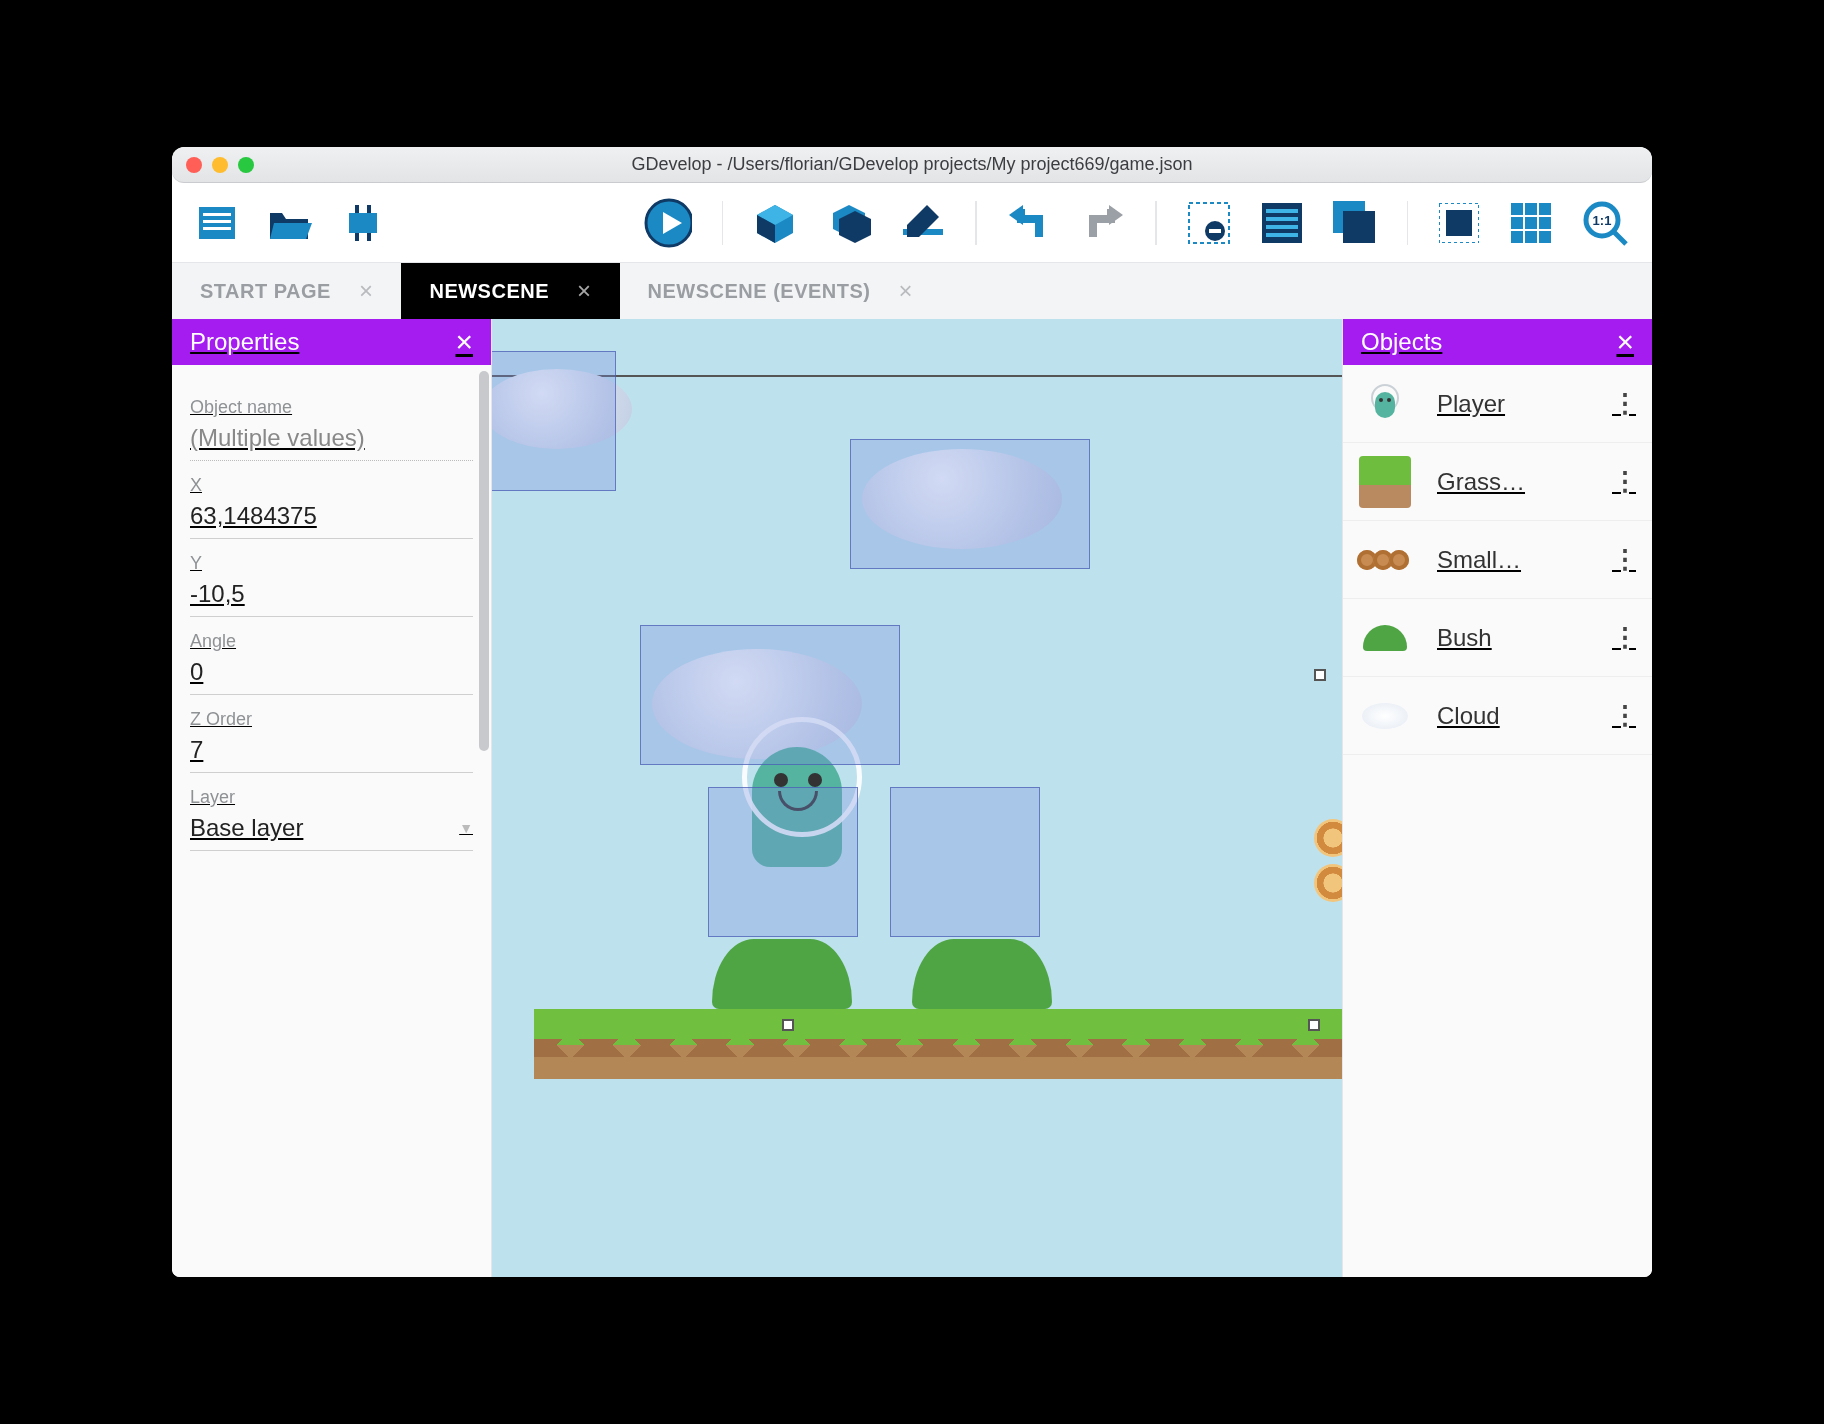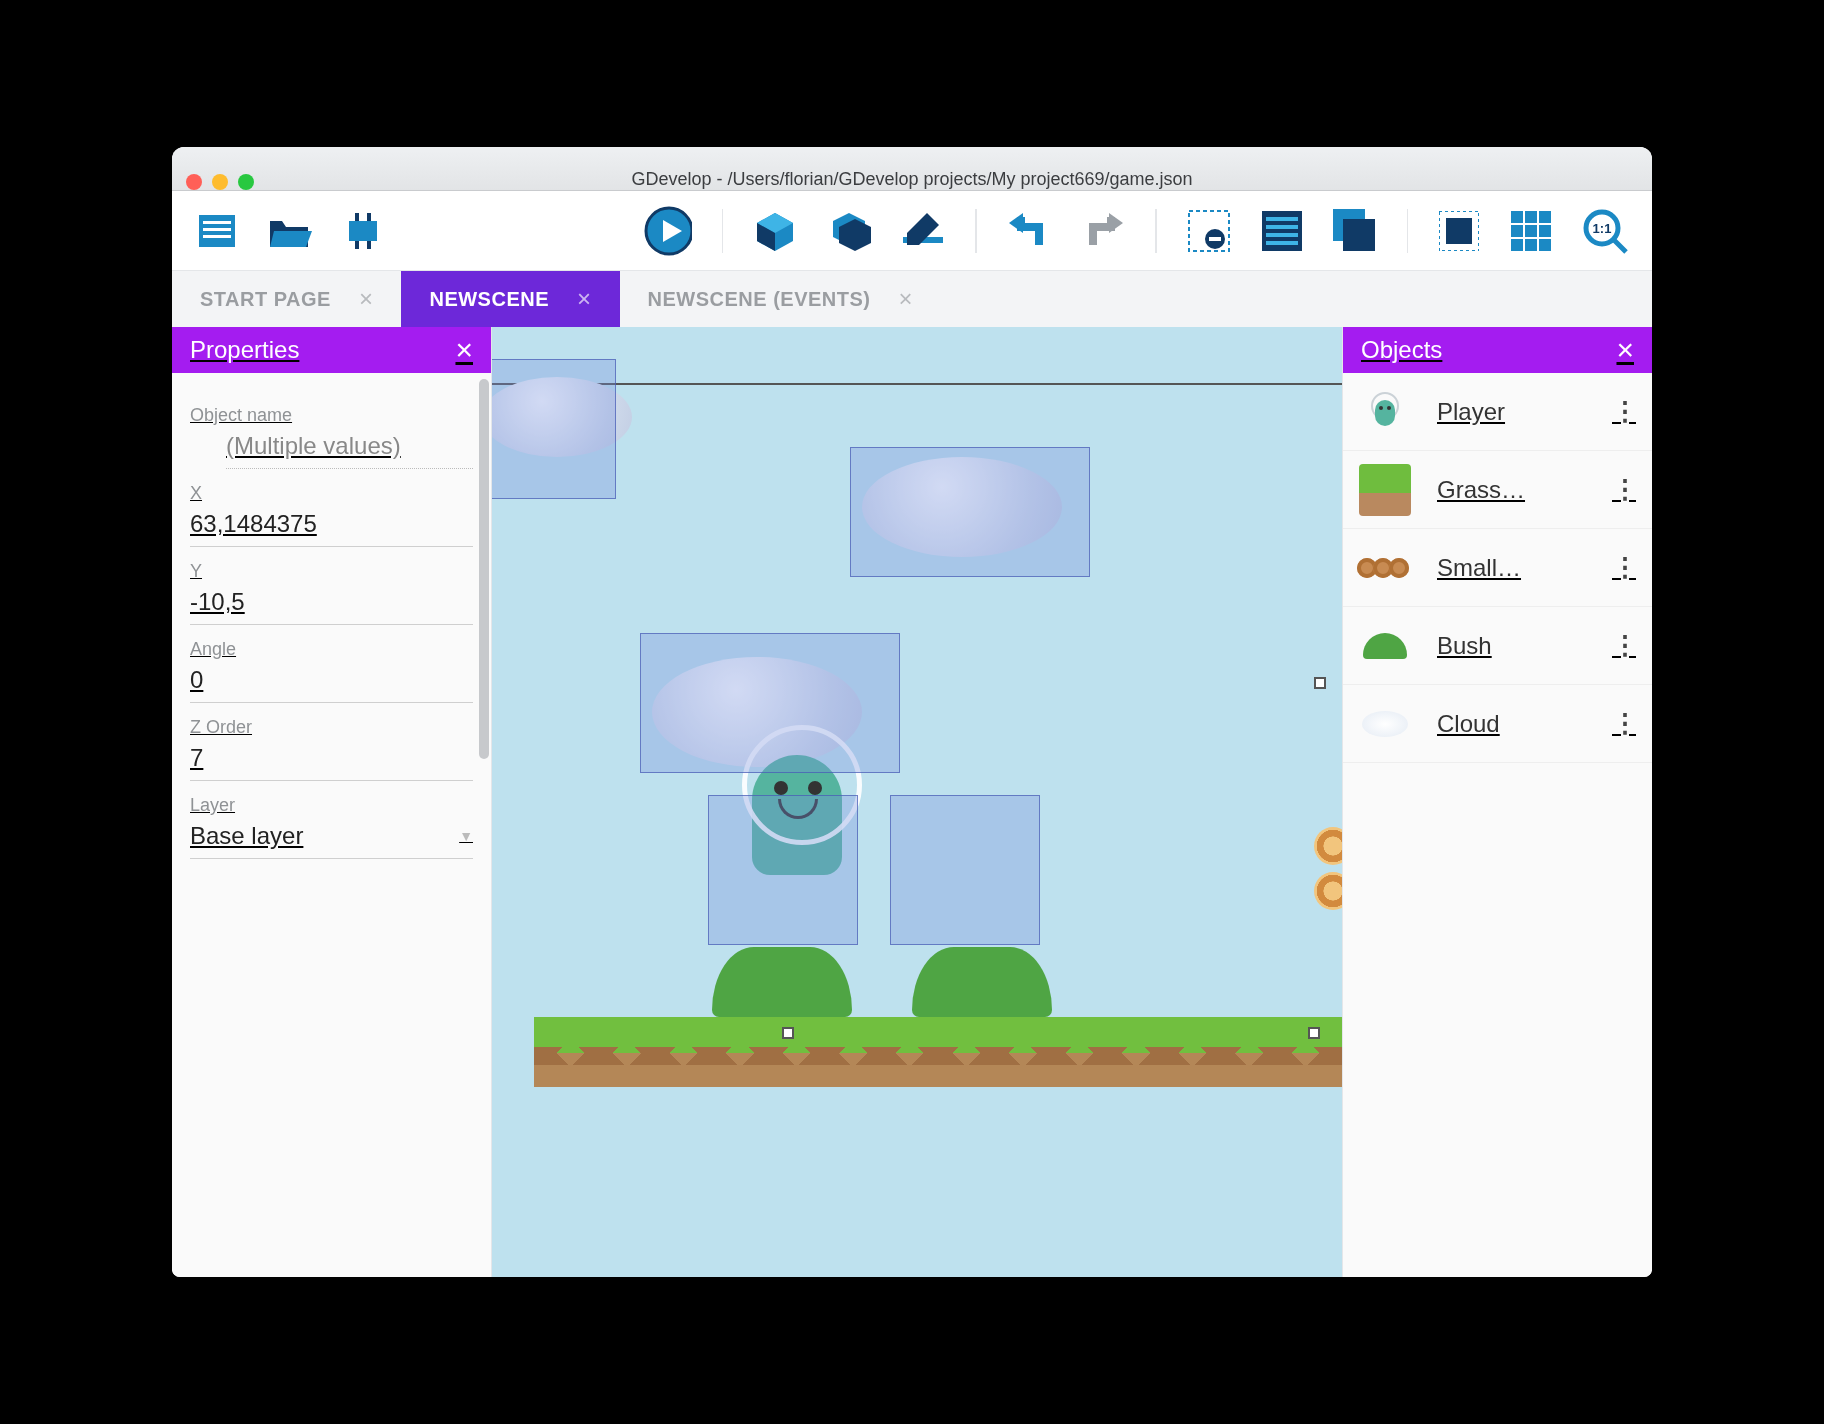--- a/index.html
+++ b/index.html
@@ -17,27 +17,28 @@
     height: 1130px;
     background: #fff;
     border-radius: 12px 12px 8px 8px;
     box-shadow: 0 30px 80px rgba(0,0,0,.5);
     overflow: hidden;
     display: flex;
     flex-direction: column;
   }
   
   .titlebar {
-    height: 44px;
+    height: 36px;
     background: linear-gradient(#eef0f2, #e2e4e6);
     border-bottom: 1px solid #c9cbce;
     display: flex;
-    align-items: flex-end;
+    align-items: center;
     padding: 0 14px;
     position: relative;
+    border-radius: 12px;
   }
   .traffic { display:flex; gap:10px; position:absolute; left:14px; }
   .traffic span { width:16px; height:16px; border-radius:50%; display:block; }
   .t-red { background:#ff5f57; }
   .t-yellow { background:#febc2e; }
   .t-green { background:#28c840; }
   .titlebar-title { flex:1; text-align:center; font-size:18px; color:#3b3d40; font-weight:400; }
 
   
   .toolbar {
@@ -58,21 +59,21 @@
     background: #f3f4f6;
     display:flex;
     align-items:stretch;
   }
   .tab {
     display:flex; align-items:center; justify-content:center;
     padding: 0 28px; font-size:20px; font-weight:600; color:#9a9da1;
     letter-spacing: .5px;
     position:relative; gap:28px;
   }
-  .tab.active { background:#6d28d9; color:#fff; }
+  .tab.active { background:#000000; color:#fff; }
   .tab-close { font-size:24px; color:inherit; opacity:.65; font-weight:300; }
 
   
   .body { flex:1; display:flex; min-height:0;text-decoration:underline; }
 
   
   .panel-header {
     background:#a41cf0; color:#fff; height:46px;
     display:flex; align-items:center; padding:0 18px;
     font-size:24px; font-weight:500;
@@ -81,21 +82,21 @@
 
   
   .properties { width:320px; background:#fafafa; display:flex; flex-direction:column; border-right:1px solid #e4e6e9;}
   .prop-body { flex:1; overflow-y:auto; padding: 18px 18px; position:relative;}
   .prop-scroll-thumb { position:absolute; right:2px; top:6px; width:10px; height:380px; background:#c7c9cc; border-radius:5px;}
   .prop-label { font-size:18px; color:#8f9295; margin-top:14px;}
   .prop-value {
     font-size:24px; color:#222; padding: 6px 0 8px 0;
     border-bottom:1px solid #cfcfcf;
   }
-  .prop-value.multi { color:#888; border-bottom:1px dotted #bbb;margin-left:36px; }
+  .prop-value.multi { color:#888; border-bottom:1px dotted #bbb; }
   .prop-select {
     display:flex; align-items:center; font-size:24px; color:#222;
     padding: 6px 0 8px 0; border-bottom:1px solid #cfcfcf;
   }
   .prop-select .caret { margin-left:auto; color:#bbb; font-size:14px;}
 
   
   .canvas-wrap { flex:1; background:#bee1ee; position:relative; overflow:hidden;}
   .canvas-origin-line { position:absolute; left:0; right:0; top:56px; height:2px; background:#555;}
   .sel-box { position:absolute; background:rgba(118,143,220,.32); border:1px solid rgba(70,90,180,.7);}

